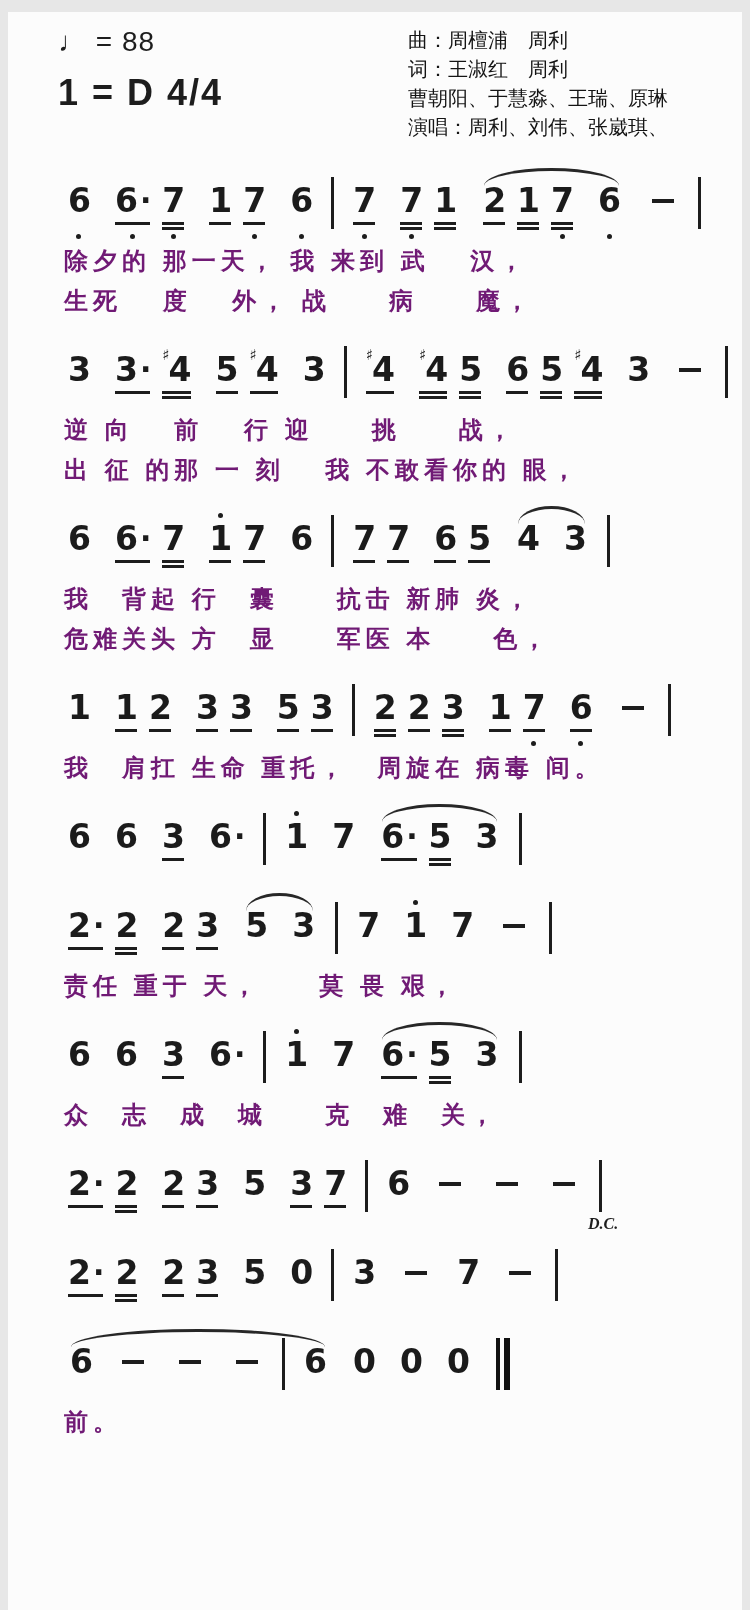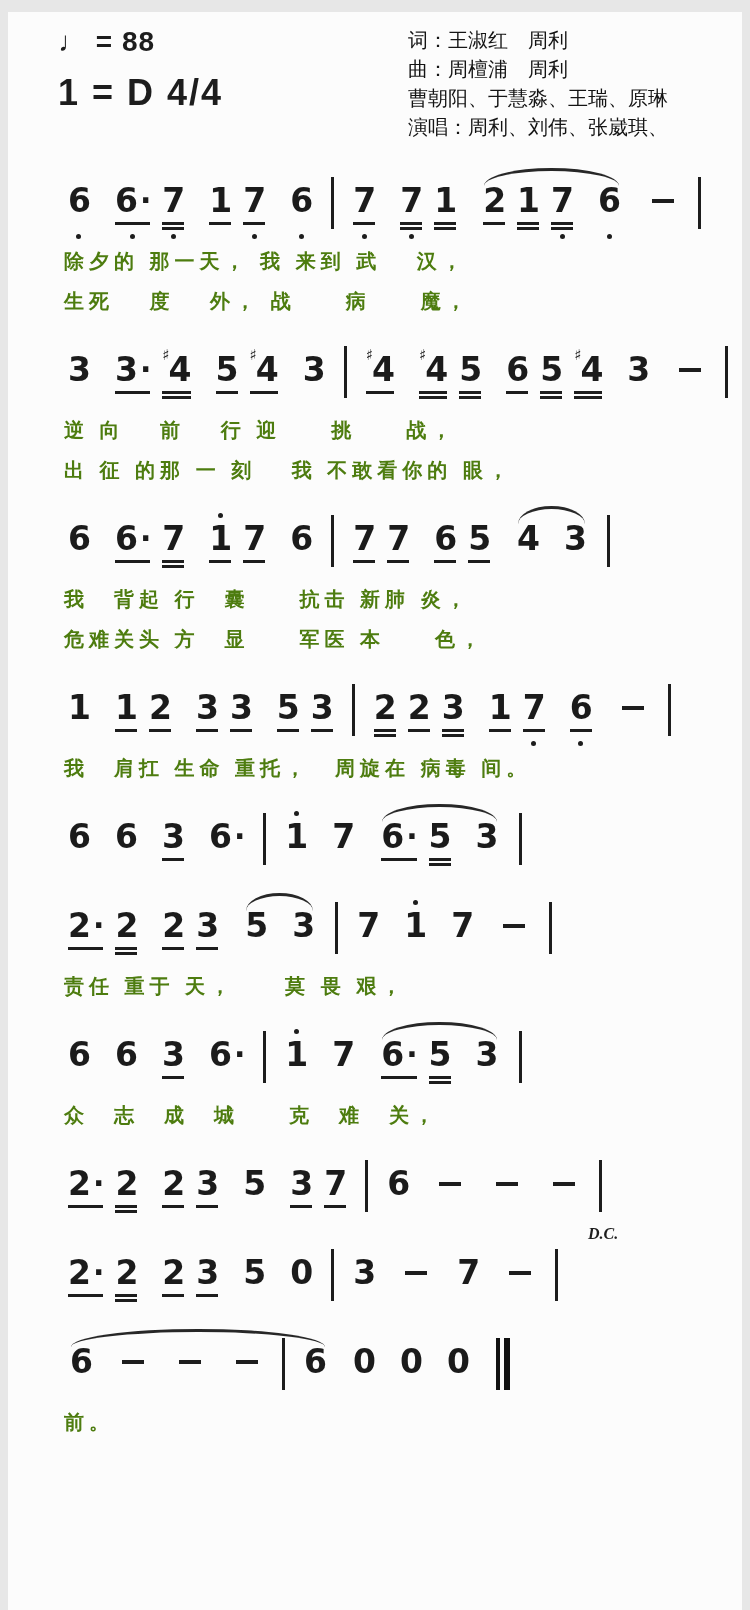--- a/index.html
+++ b/index.html
@@ -8,21 +8,21 @@
     background:#e7e7e7;
     font-family:"Liberation Sans","DejaVu Sans",sans-serif;
   }
   .page {
     position:relative; margin:12px 8px 0 8px; height:1598px;
     background:#fcfcfc;
   }
   
   .header { display:flex; padding:14px 26px 0 50px; }
   .tempo-block { color:#1d1d1d; }
-  .tempo { font-size:28px; font-weight:700; letter-spacing:1px; }
+  .tempo { font-size:28px; font-weight:400; letter-spacing:1px; }
   .keytime { font-size:36px; font-weight:600; letter-spacing:2px; margin-top:14px; }
   .credits { margin-left:auto; width:308px; font-size:20px; line-height:29px; color:#141414; font-weight:500; }
   
   .score { padding:30px 14px 0 54px; }
   .mline { margin-bottom:20px; position:relative; }
   .notes { display:flex; align-items:flex-start; gap:13px; min-height:66px; }
   .beam { display:inline-flex; gap:0; }
   .slur { display:inline-flex; gap:13px; position:relative; padding:0 2px; }
   .slur::before {
     content:""; position:absolute; left:9px; right:9px; top:-4px; height:15px;
@@ -43,41 +43,41 @@
   .dashwrap { width:32px; height:36px; display:flex; align-items:center; justify-content:center; }
   .dashbar { width:22px; height:4px; background:#1d1d1d; }
   .uls { height:13px; width:100%; box-sizing:border-box; padding-top:3px;
          display:flex; flex-direction:column; gap:2px; }
   .ul { height:3px; background:#1d1d1d; }
   .bar { width:3px; height:52px; background:#1d1d1d; margin-top:5px; position:relative; flex:none; }
   .endbar { display:inline-flex; gap:4px; height:52px; margin-top:5px; margin-left:8px; }
   .eb1 { width:4px; background:#111; }
   .eb2 { width:6px; background:#111; }
   .dcmark {
-    position:absolute; top:65px; right:-16px; white-space:nowrap;
+    position:absolute; top:55px; right:-16px; white-space:nowrap;
     font-family:"Liberation Serif","DejaVu Serif",serif; font-style:italic;
     font-weight:700; font-size:16px; color:#1d1d1d;
   }
   .lyric {
-    font-size:20px; line-height:40px; letter-spacing:5px; white-space:nowrap;
-    color:#4d7c0f; font-weight:600; padding-left:2px;
+    font-size:24px; line-height:40px; letter-spacing:5px; white-space:nowrap;
+    color:#701a75; font-weight:600; padding-left:2px;
   }
 </style>
 </head>
 <body>
 
 <div class="page">
   <div class="header">
     <div class="tempo-block">
       <div class="tempo">♩ = 88</div>
       <div class="keytime">1 = D  4/4</div>
     </div>
     <div class="credits">
+      <div>曲：周檀浦　周利</div>
       <div>词：王淑红　周利</div>
-      <div>曲：周檀浦　周利</div>
       <div>曹朝阳、于慧淼、王瑞、原琳</div>
       <div>演唱：周利、刘伟、张崴琪、</div>
     </div>
   </div>
 
   <div class="score">
       <div class="mline">
         <div class="notes">
           <span class="note">
             <span class="slot top"></span>

